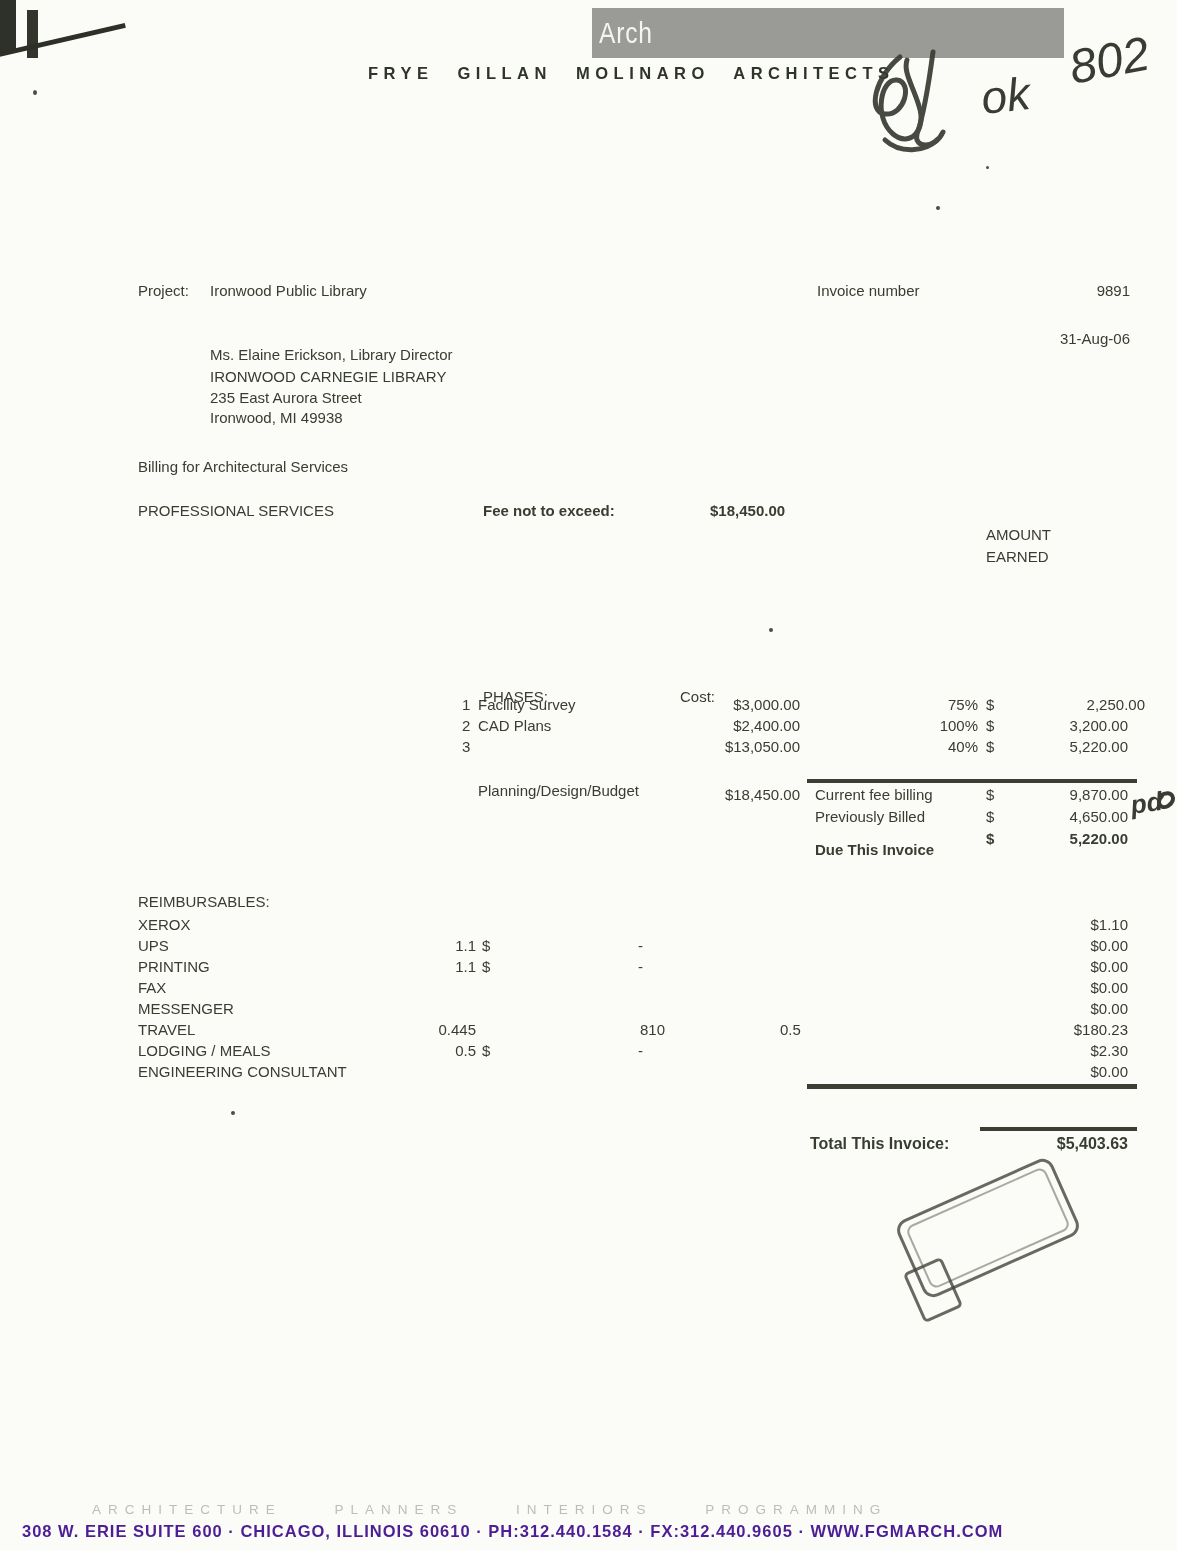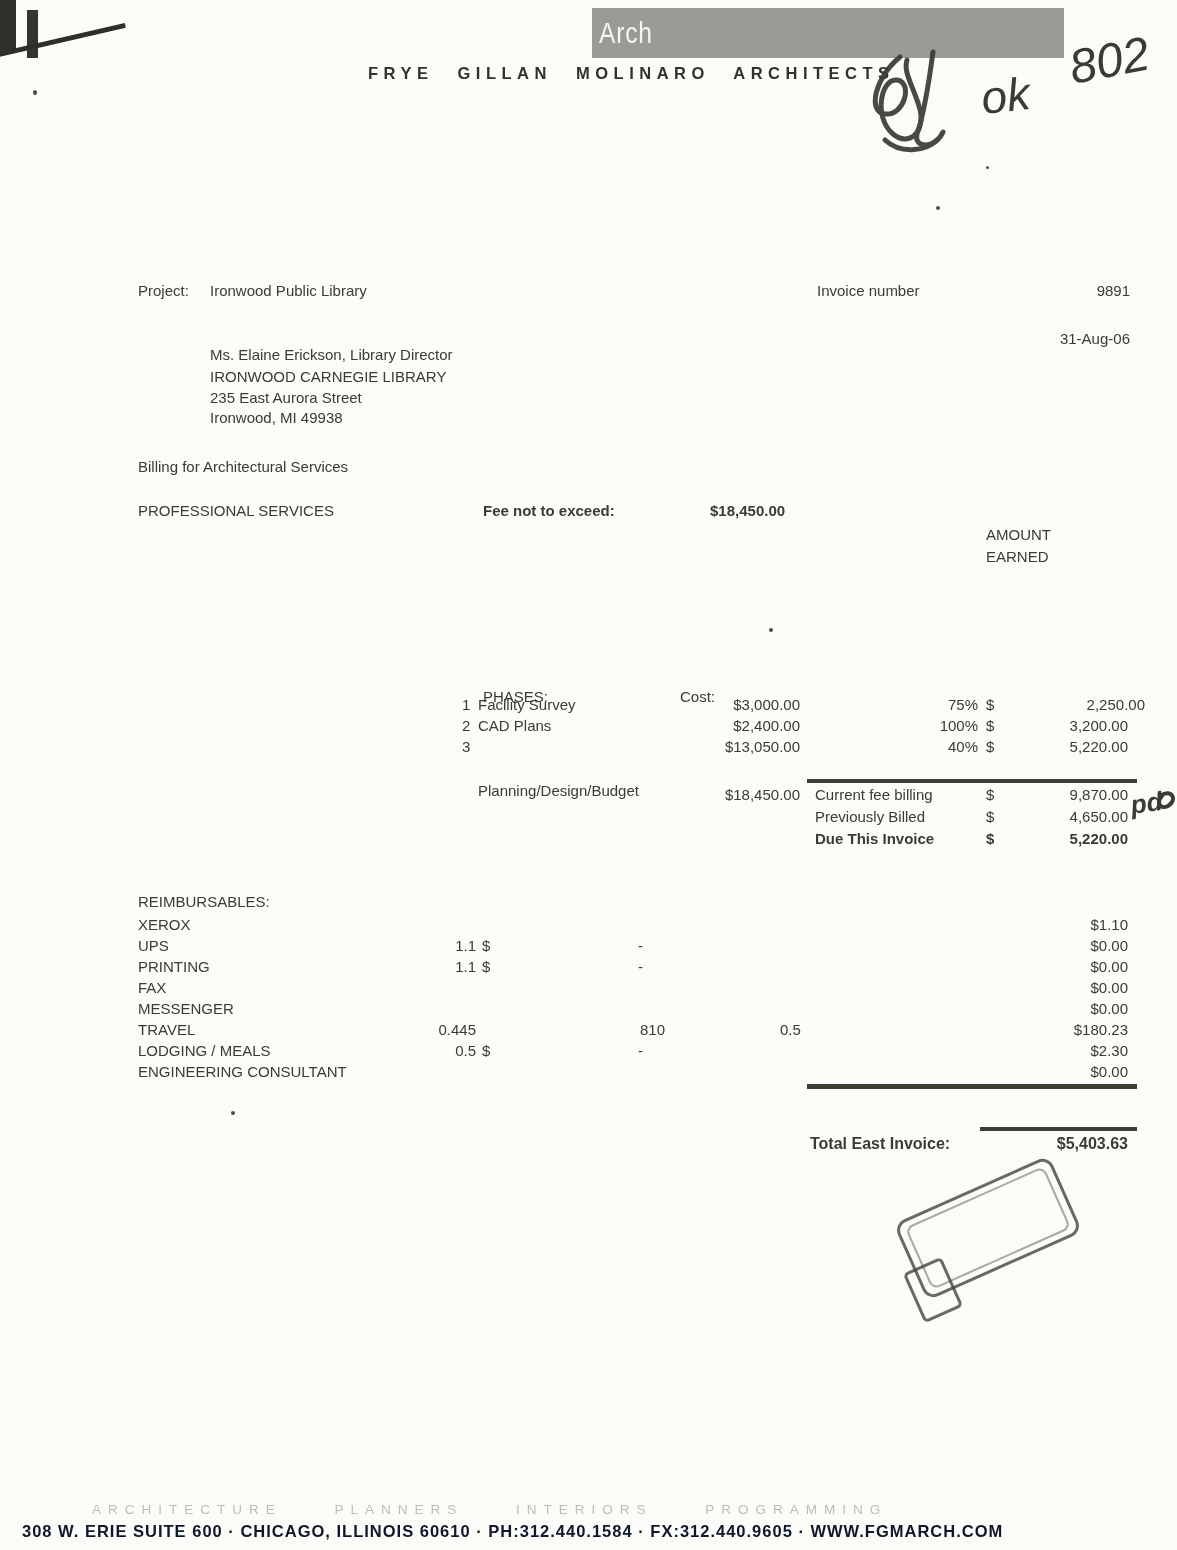--- a/index.html
+++ b/index.html
@@ -122,21 +122,21 @@
     <span style="left:815px;">Current fee billing</span>
     <span style="left:986px;">$</span>
     <span class="ra" style="right:49px;">9,870.00</span>
   </div>
   <div class="row" style="top:808px;">
     <span style="left:815px;">Previously Billed</span>
     <span style="left:986px;">$</span>
     <span class="ra" style="right:49px;">4,650.00</span>
   </div>
   <div class="row b" style="top:830px;">
-    <span style="left:815px;">Due This Invoice</span>
+    <span style="left:815px;margin-top:11px;">Due This Invoice</span>
     <span style="left:986px;">$</span>
     <span class="ra" style="right:49px;">5,220.00</span>
   </div>
 
   <svg class="abs" style="left:1126px;top:786px;" width="54" height="50" viewBox="0 0 54 50">
     <text x="6" y="28" font-family="Liberation Sans, sans-serif" font-style="italic" font-weight="700" font-size="26" fill="#383c32" transform="rotate(-8 6 28)">pd</text>
     <path d="M34,10 C46,2 52,14 42,20 C34,24 30,16 36,10" fill="none" stroke="#383c32" stroke-width="4" stroke-linecap="round"></path>
   </svg>
 
   <div class="row" style="top:893px;">
@@ -185,25 +185,25 @@
   </div>
   <div class="row" style="top:1063px;">
     <span style="left:138px;">ENGINEERING CONSULTANT</span>
     <span class="ra" style="right:49px;">$0.00</span>
   </div>
 
   <div class="rule" style="left:807px;top:1084px;width:330px;height:5px;"></div>
 
   <div class="rule" style="left:980px;top:1127px;width:157px;height:4px;"></div>
   <div class="row b" style="top:1135px;font-size:16px;">
-    <span style="left:810px;">Total East Invoice:</span>
+    <span style="left:810px;">Total This Invoice:</span>
     <span class="ra" style="right:49px;">$5,403.63</span>
   </div>
 
   <div class="abs stamp-border" style="left:903px;top:1186px;width:164px;height:78px;transform:rotate(-24deg);">
     <div class="abs" style="left:6px;top:5px;right:6px;bottom:5px;border:2px solid rgba(66,70,58,.45);border-radius:8px;"></div>
   </div>
   <div class="abs stamp-border" style="left:912px;top:1263px;width:36px;height:48px;border-radius:5px;transform:rotate(-24deg);"></div>
 
   <div class="abs" style="left:92px;top:1502px;font-size:13.5px;letter-spacing:7px;word-spacing:42px;color:rgba(85,90,75,.38);white-space:nowrap;">ARCHITECTURE PLANNERS INTERIORS PROGRAMMING</div>
-  <div class="abs b" style="left:22px;top:1522px;font-size:16.5px;letter-spacing:1px;color:#0f172a;white-space:nowrap;">308 W. ERIE SUITE 600 · CHICAGO, ILLINOIS 60610 · PH:312.440.1584 · FX:312.440.9605 · WWW.FGMARCH.COM</div>
+  <div class="abs b" style="left:22px;top:1522px;font-size:16.5px;letter-spacing:1px;color:#4c1d95;white-space:nowrap;">308 W. ERIE SUITE 600 · CHICAGO, ILLINOIS 60610 · PH:312.440.1584 · FX:312.440.9605 · WWW.FGMARCH.COM</div>
 
 </div>
 
 </body></html>

